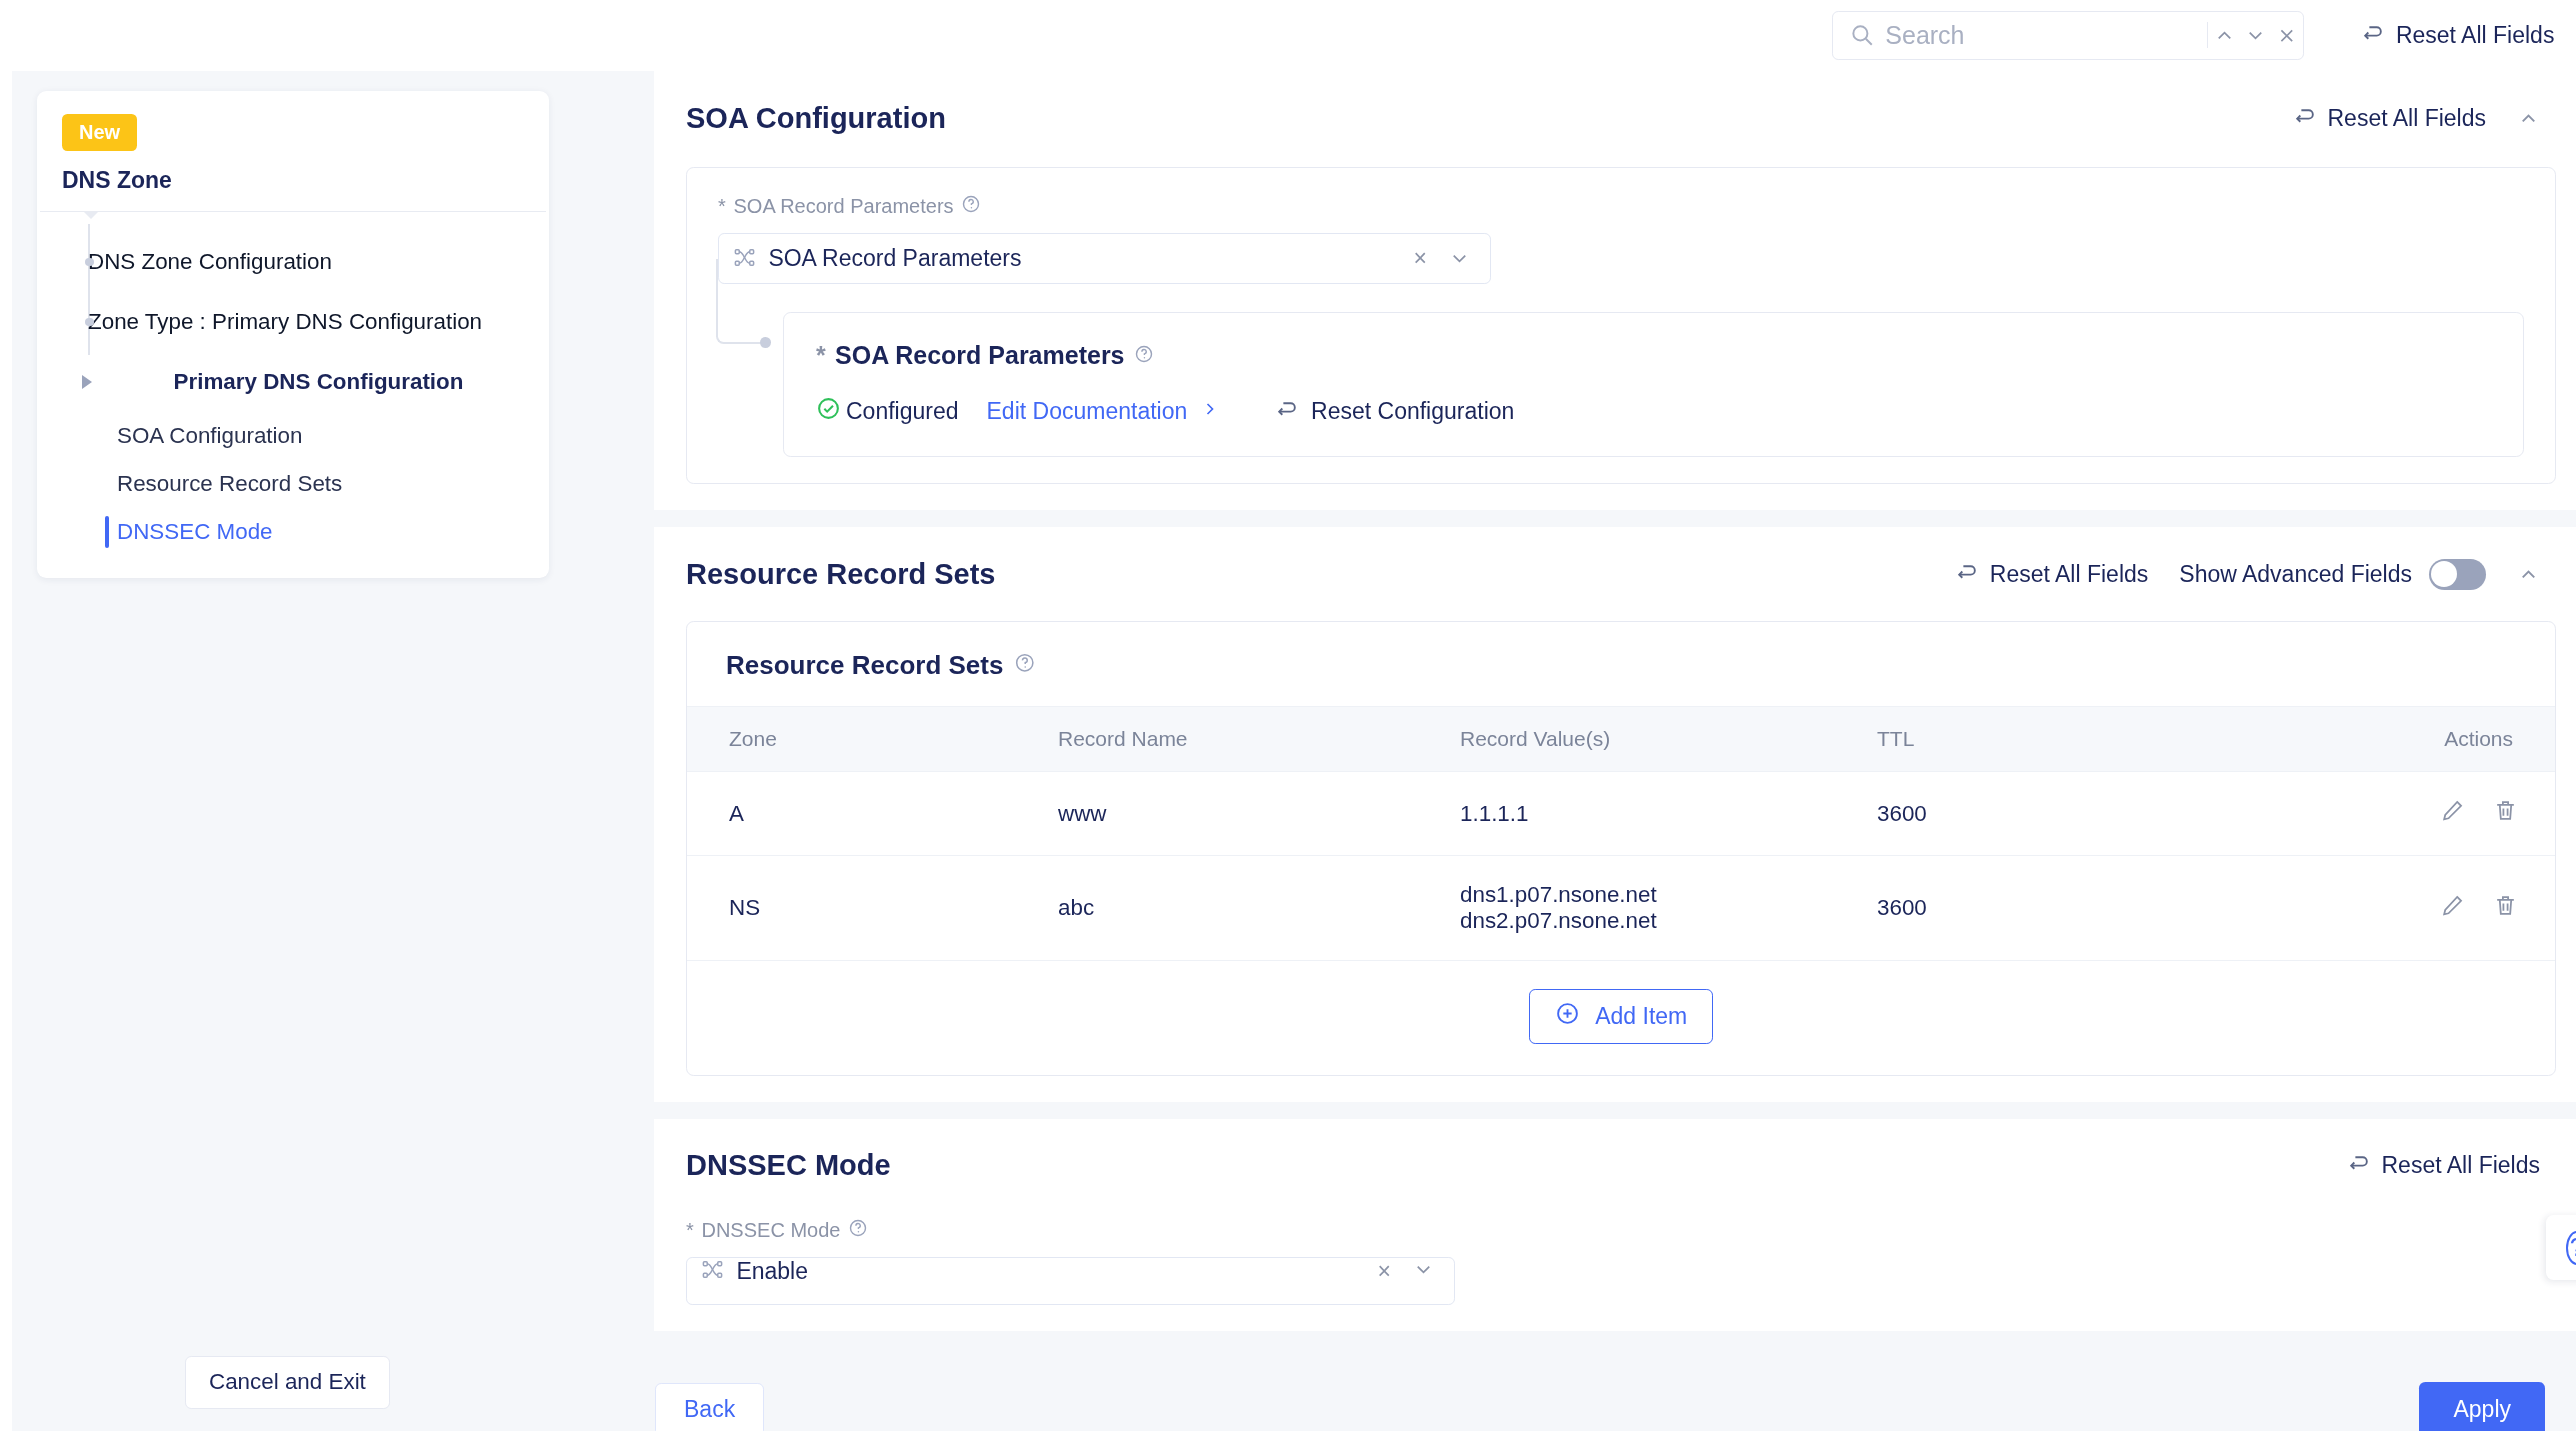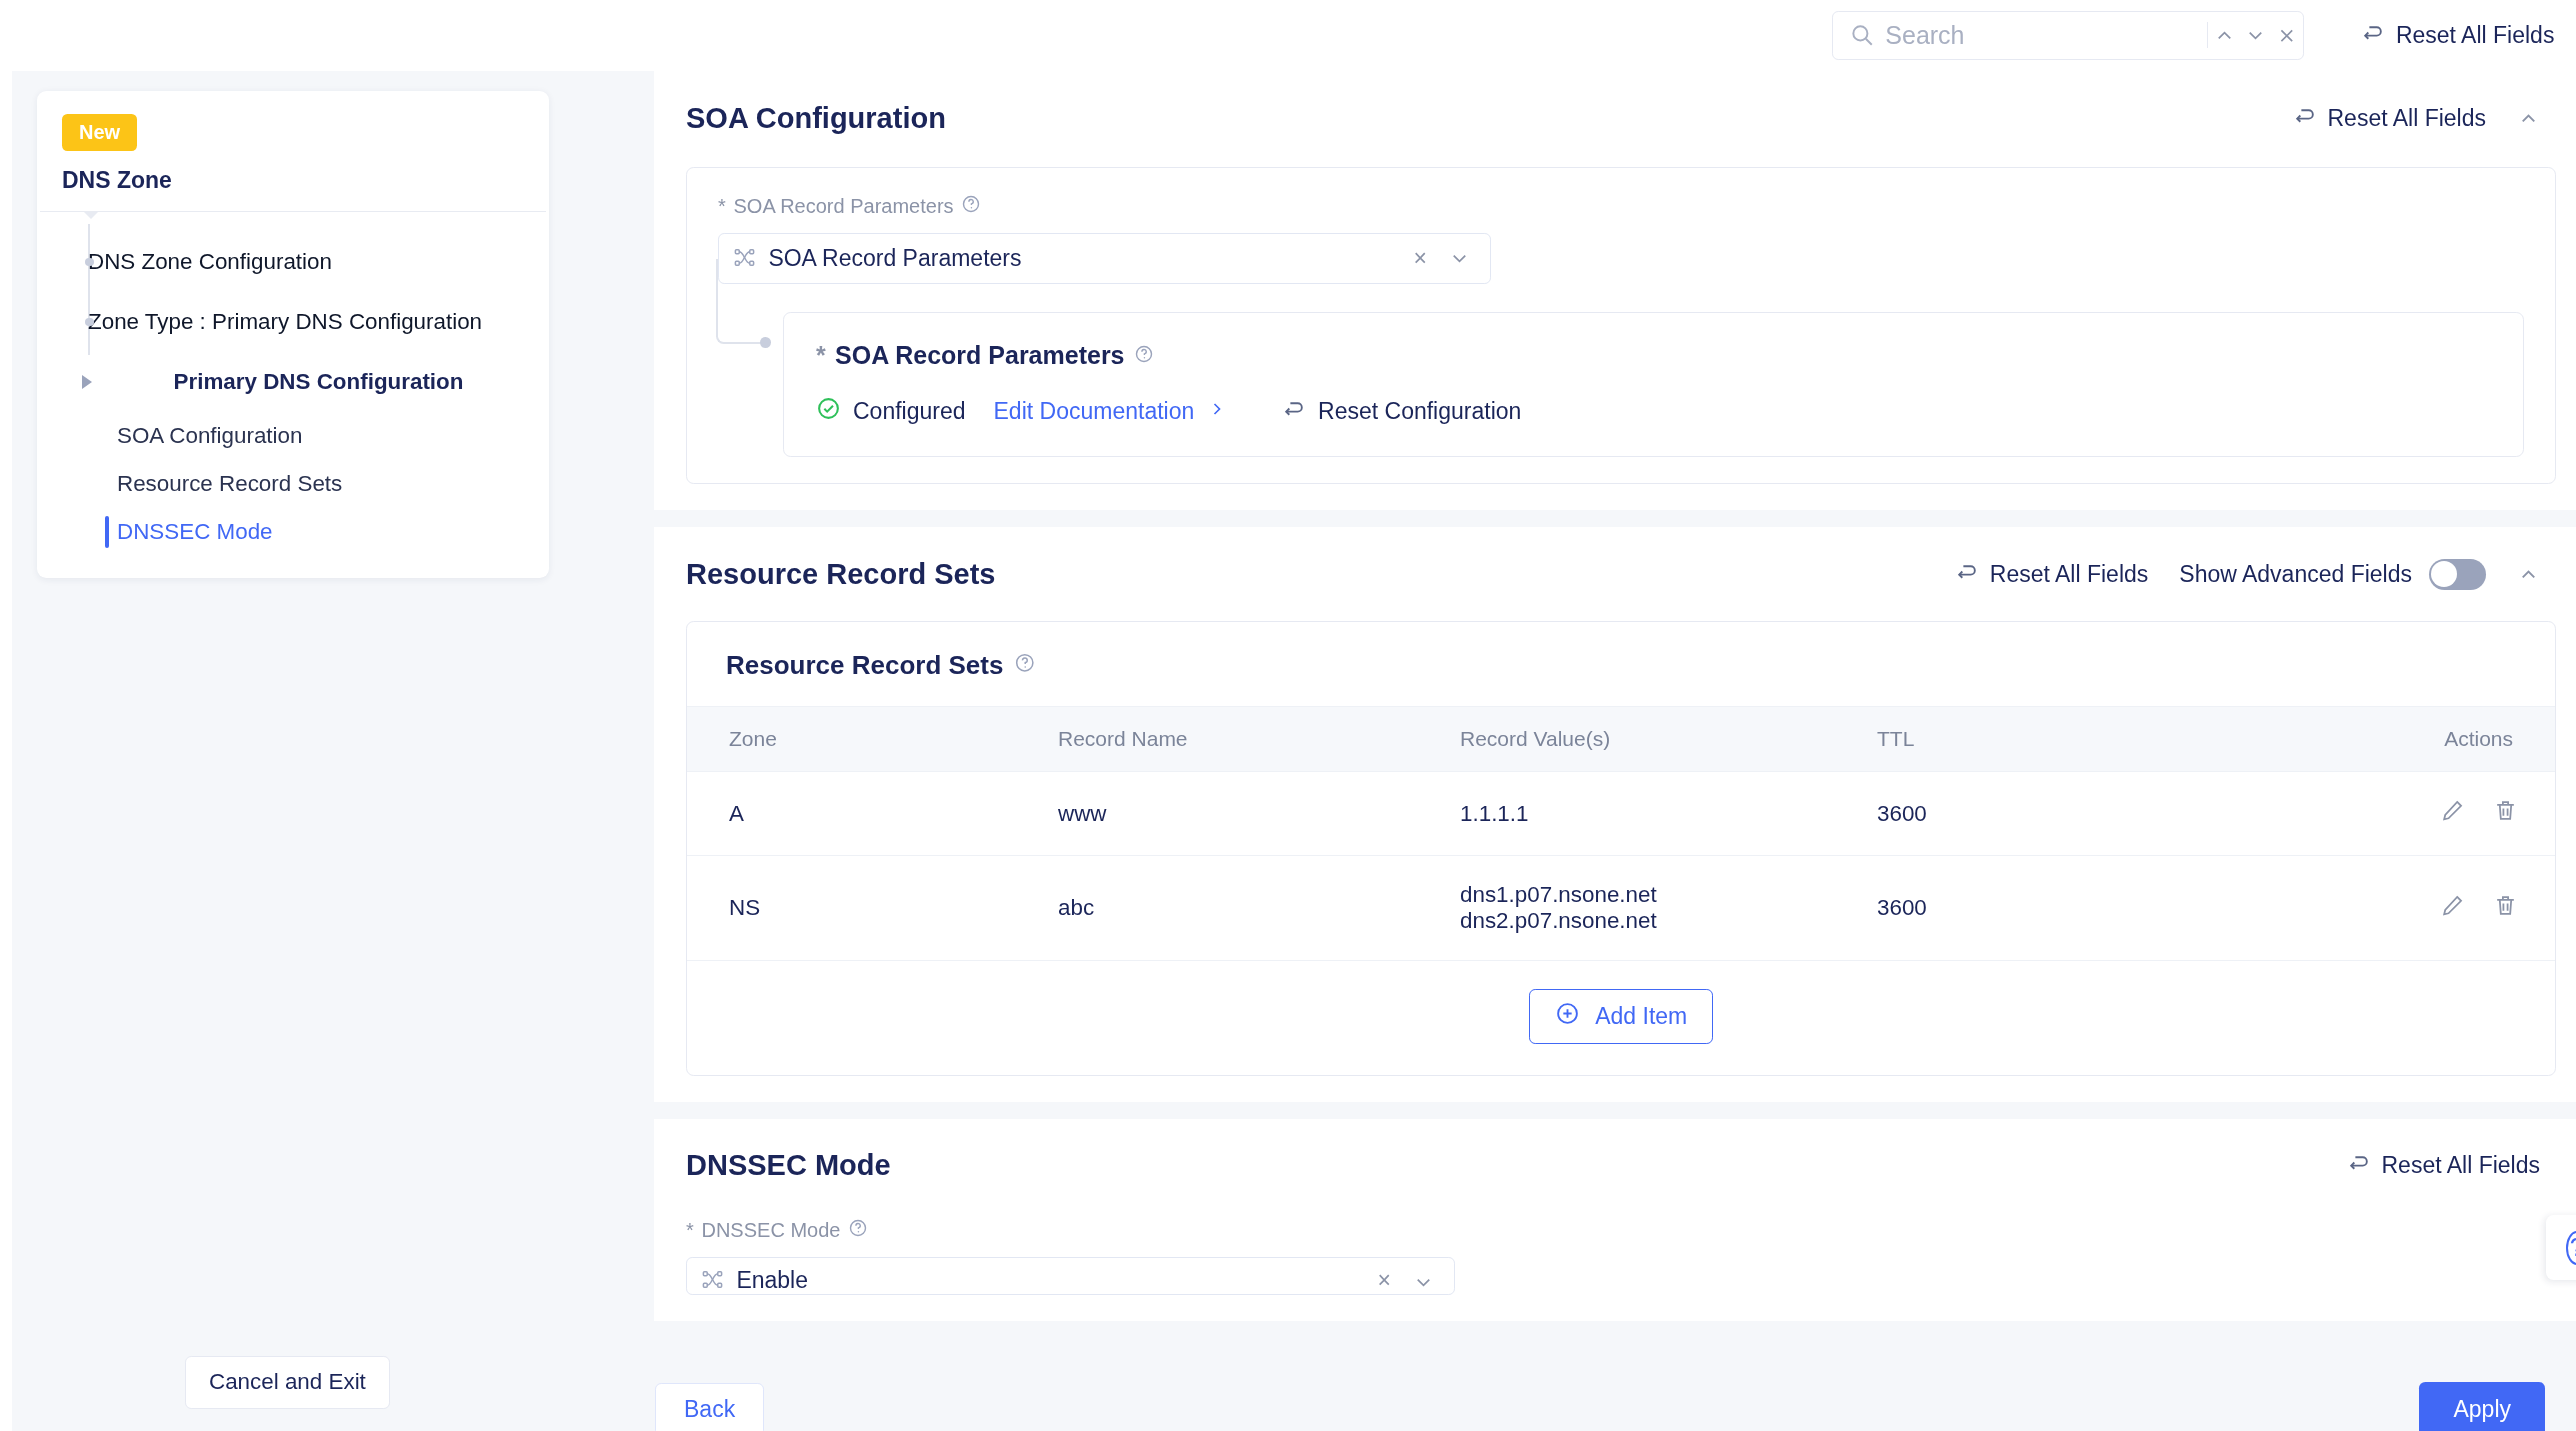--- a/index.html
+++ b/index.html
@@ -195,21 +195,21 @@
     padding: 28px 32px 29px 32px; background: #fff;
   }
   .nested-label {
     font-size: 25px; color: #1b2559; font-weight: bold;
     display: flex; align-items: center; gap: 9.3px;
   }
   .status-row {
     margin-top: 26px; display: flex; align-items: center; gap: 0;
   }
   .configured {
-    display: flex; align-items: center; gap: 12px;
+    display: flex; align-items: center; gap: 5px;
     font-size: 23px; color: #1b2559;
   }
   .edit-config {
     display: flex; align-items: center; gap: 12.4px; margin-left: 28px;
     font-size: 23px; color: #4168f5; cursor: pointer;
   }
   .reset-config {
     display: flex; align-items: center; gap: 12.4px; margin-left: 54px;
     font-size: 23px; color: #1b2559; cursor: pointer;
   }
@@ -246,23 +246,23 @@
   .add-item-btn {
     display: inline-flex; align-items: center; gap: 15.5px;
     border: 1.5px solid #4168f5; border-radius: 6.2px; background: #fff;
     color: #4168f5; font-size: 23px; padding: 10.8px 25px; cursor: pointer;
     font-family: "Liberation Sans", sans-serif;
   }
 
   
   .dnssec-field { margin: 31px 32px 0 32px; }
   .dnssec-select {
-    margin-top: 14px; width: 769px; height: 38px;
+    margin-top: 14px; width: 769px; height: 48px;
     border: 1.5px solid #e2e7f3; border-radius: 6.2px; background: #fff;
-    display: flex; align-items: flex-end; padding: 0 14px; cursor: pointer;
+    display: flex; align-items: flex-start; padding: 0 14px; cursor: pointer;
   }
 
   
   .footer-back {
     position: absolute; left: 643px; bottom: -4.6px;
     background: #fff; border: 1.5px solid #dfe6fb; border-radius: 6.2px;
     font-size: 23px; color: #4168f5; padding: 12.4px 28px; cursor: pointer;
     font-family: "Liberation Sans", sans-serif;
   }
   .footer-apply {

